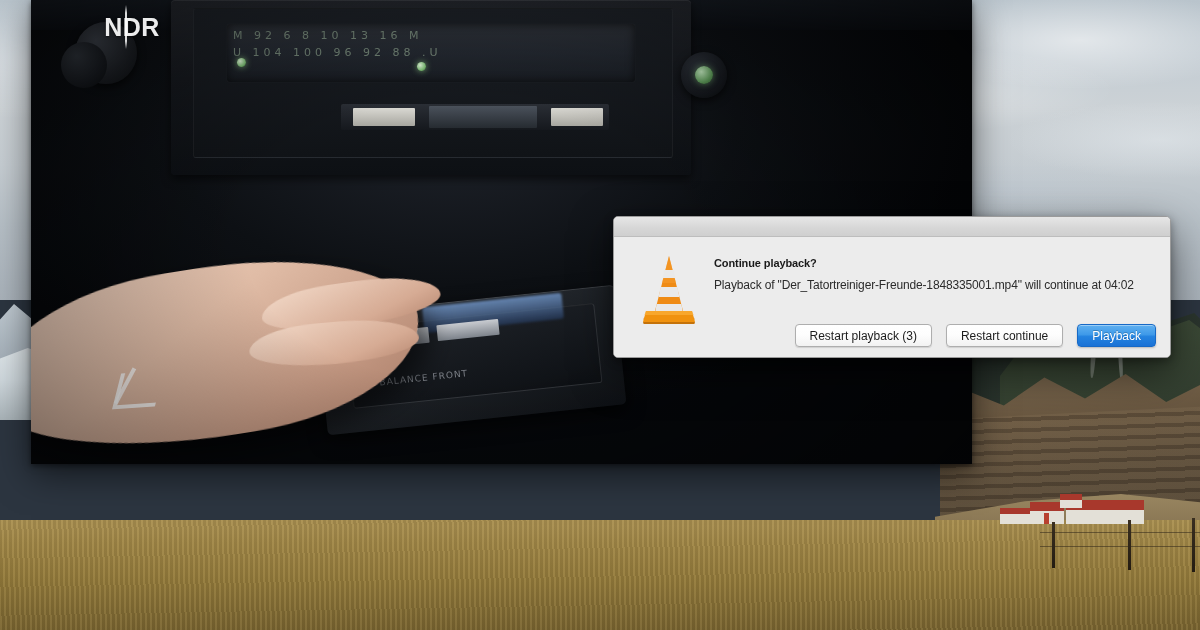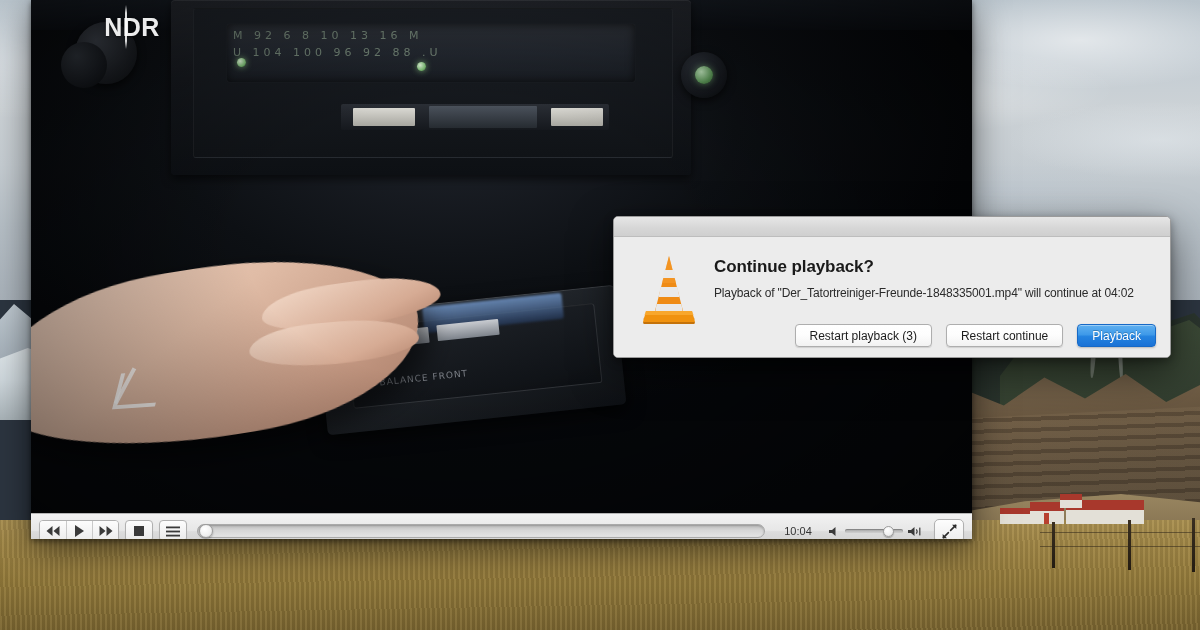--- a/index.html
+++ b/index.html
@@ -135,21 +135,21 @@
   .fence-wire {
     position: absolute;
     height: 1px;
     background: rgba(50,40,26,.55);
   }
 
   
   #vlc-window {
     position: absolute;
     left: 31px; top: 0px;
-    width: 941px; height: 539px;
+    width: 941px; height: 464px;
     background: #000;
     box-shadow: 0 10px 34px rgba(0,0,0,.55), 0 2px 6px rgba(0,0,0,.5);
     overflow: hidden;
   }
   #video-canvas {
     position: absolute; left: 0; top: 0;
     width: 941px; height: 513px;
     overflow: hidden;
     background: #05070a;
   }
@@ -443,21 +443,21 @@
   }
   #vlc-cone {
     position: absolute; left: 24px; top: 17px;
     width: 62px; height: 72px;
   }
   #dialog-text {
     position: absolute; left: 100px; top: 20px; right: 16px;
   }
   #dialog-heading {
     font-family: "Liberation Sans", sans-serif;
-    font-size: 17px;
+    font-size: 11px;
     font-weight: bold;
     color: #1a1a1a;
     margin: 0 0 9px 0;
     letter-spacing: -.1px;
   }
   #dialog-message {
     font-family: "Liberation Sans", sans-serif;
     font-size: 12px;
     color: #2b2b2b;
     margin: 0;

